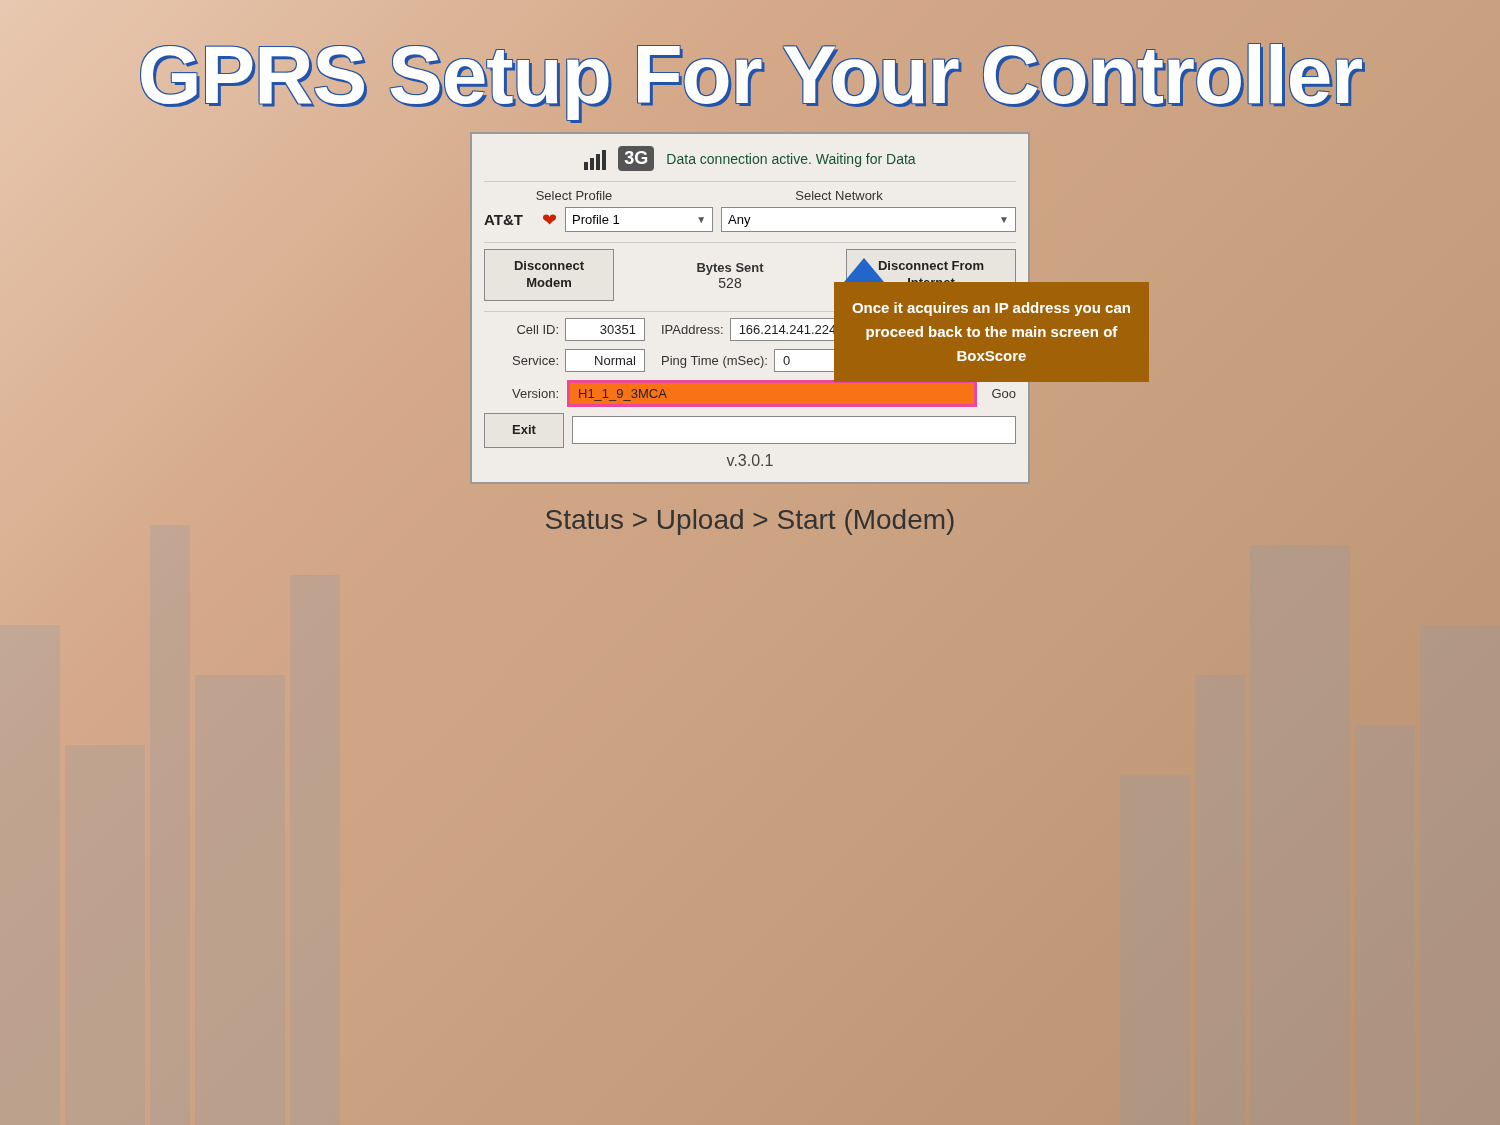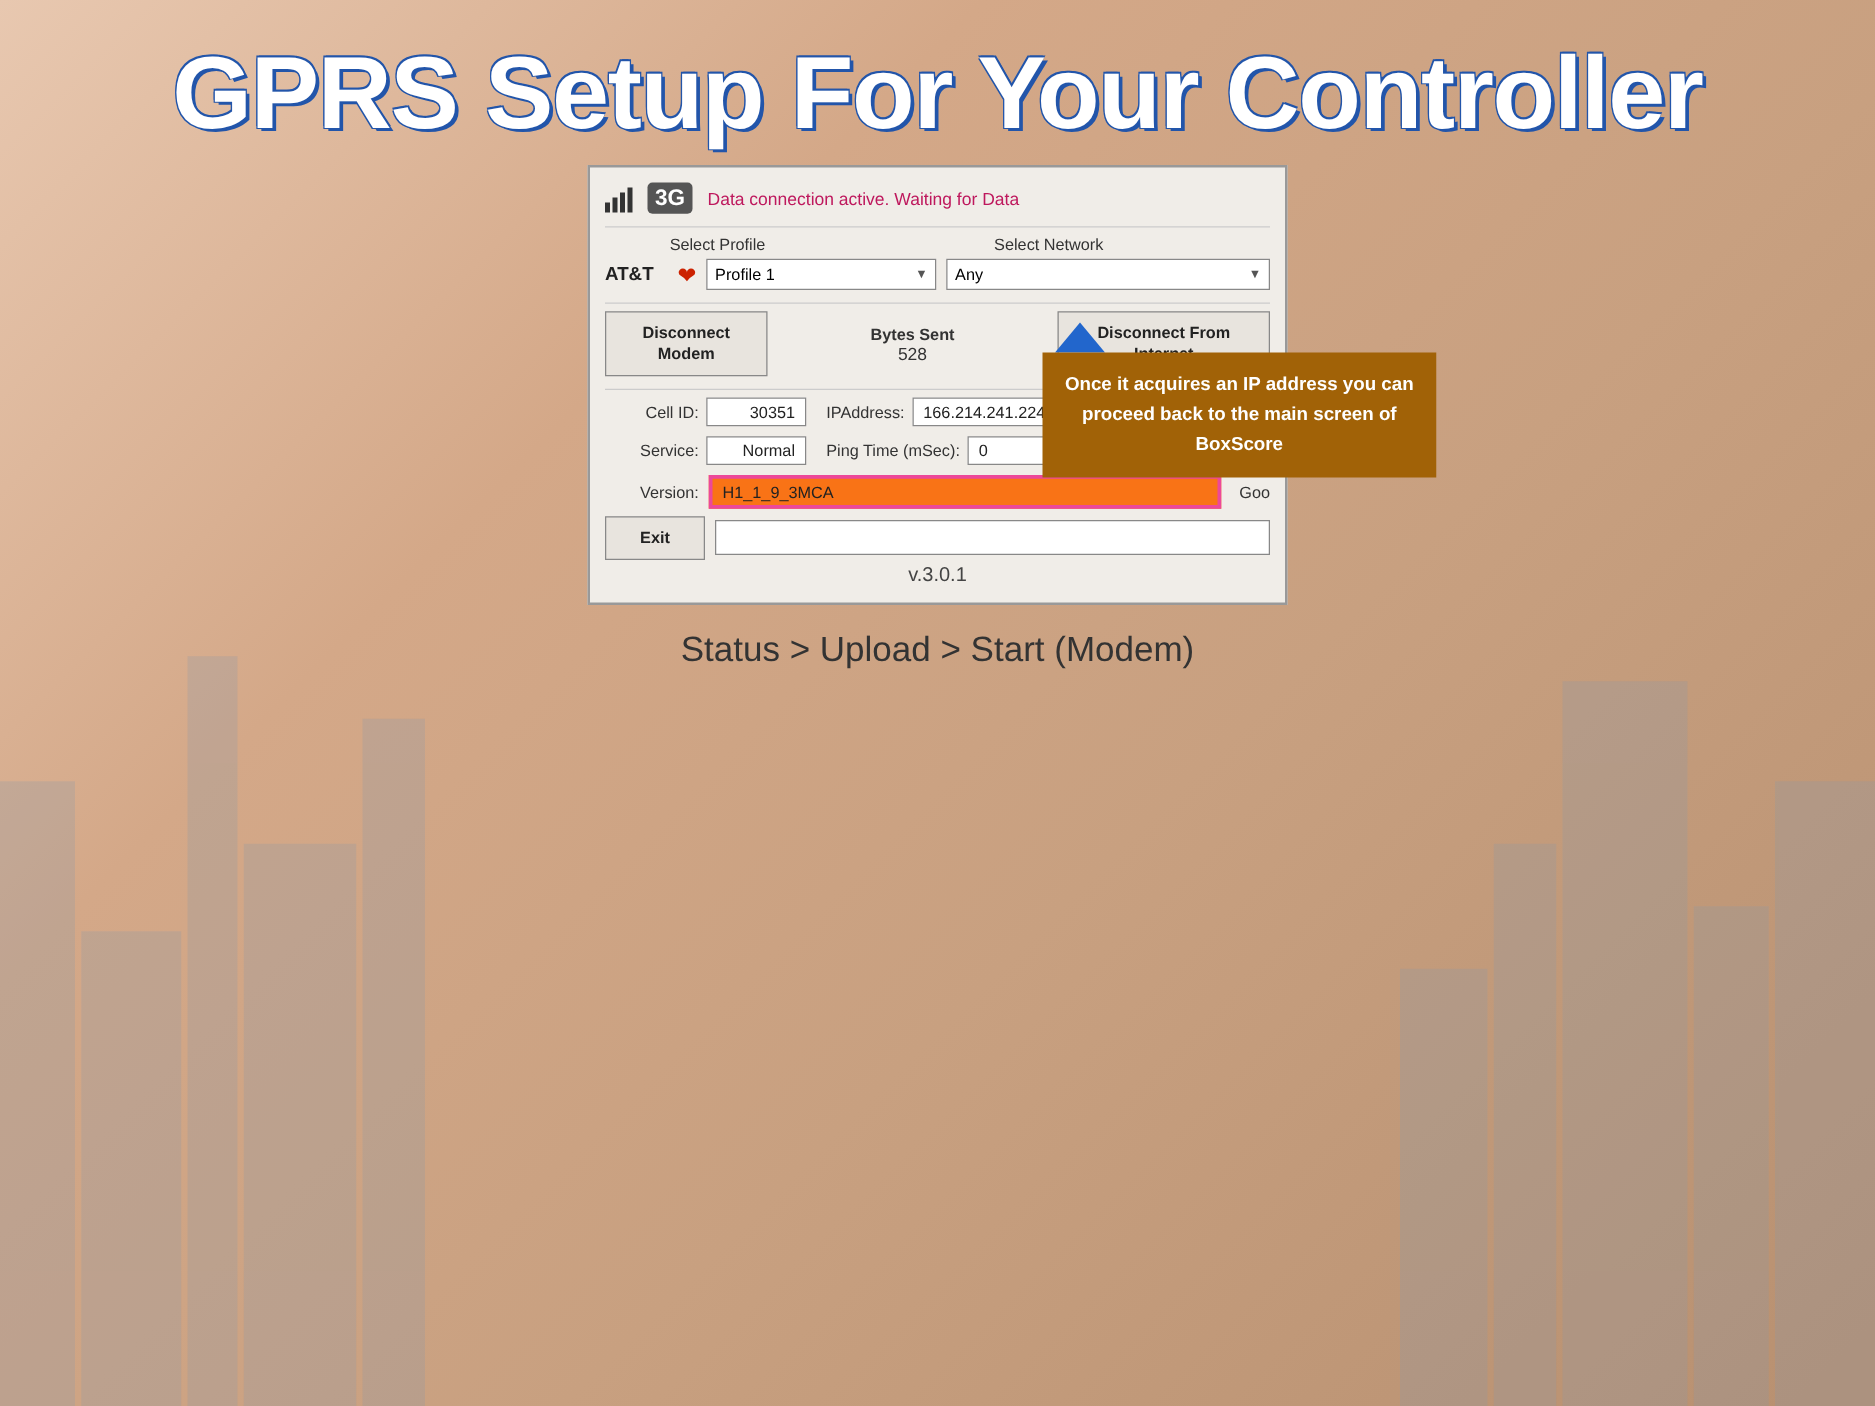--- a/index.html
+++ b/index.html
@@ -68,20 +68,21 @@
       position: relative;
     }
 
     
     .status-bar {
       display: flex;
       align-items: center;
       gap: 12px;
       margin-bottom: 10px;
       background: #f0ede8;
+      justify-content: center;
     }
 
     .signal-icon {
       display: flex;
       align-items: flex-end;
       gap: 2px;
       height: 22px;
     }
 
     .badge-3g {
@@ -89,21 +90,21 @@
       color: white;
       font-size: 18px;
       font-weight: bold;
       padding: 2px 6px;
       border-radius: 4px;
       font-family: Arial, sans-serif;
     }
 
     .status-text {
       font-size: 14px;
-      color: #be185d;
+      color: #14532d;
       font-family: Arial, sans-serif;
     }
 
     
     .profile-network-labels {
       display: grid;
       grid-template-columns: 160px 1fr;
       gap: 8px;
       margin-bottom: 4px;
       padding-left: 10px;
@@ -140,21 +141,21 @@
       background: white;
       padding: 4px 6px;
       font-size: 13px;
       display: flex;
       align-items: center;
       justify-content: space-between;
       cursor: pointer;
     }
 
     .dropdown-profile {
-      width: 184px;
+      width: 148px;
     }
 
     .dropdown-network {
       flex: 1;
     }
 
     .dropdown-arrow {
       font-size: 10px;
       color: #555;
     }

